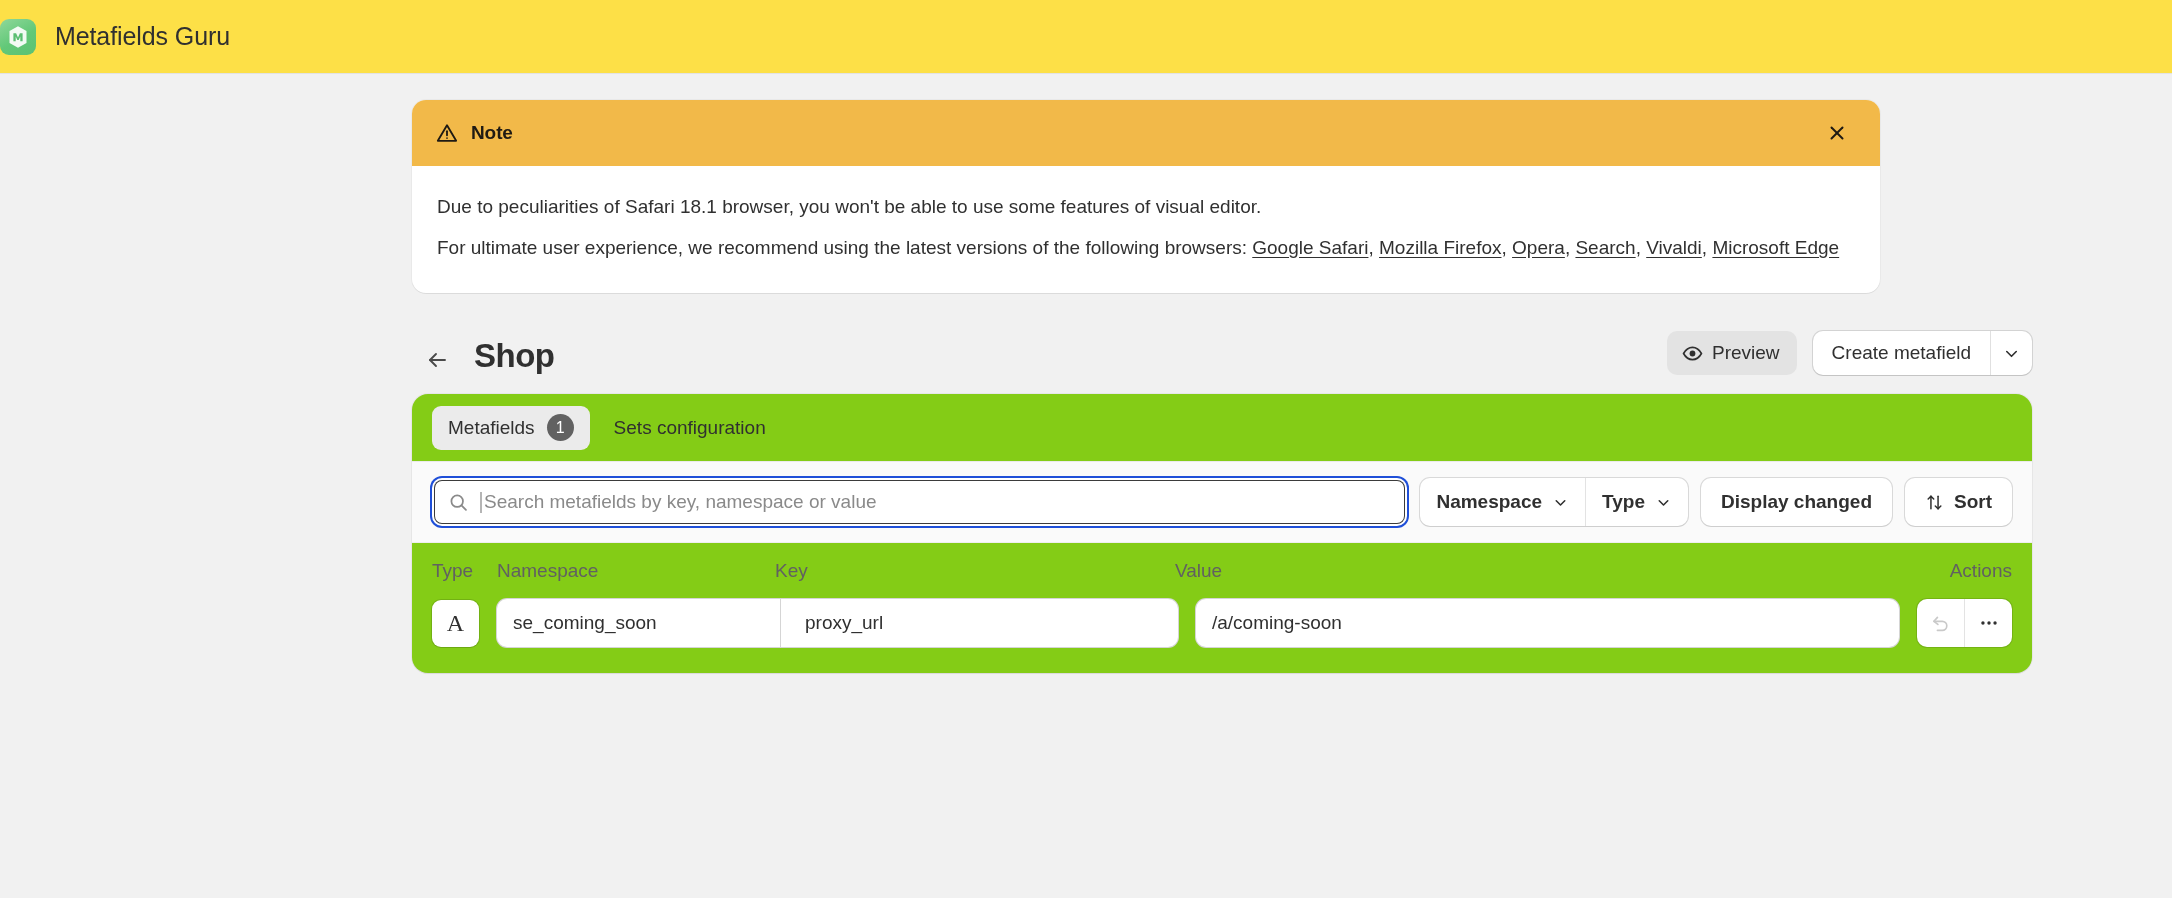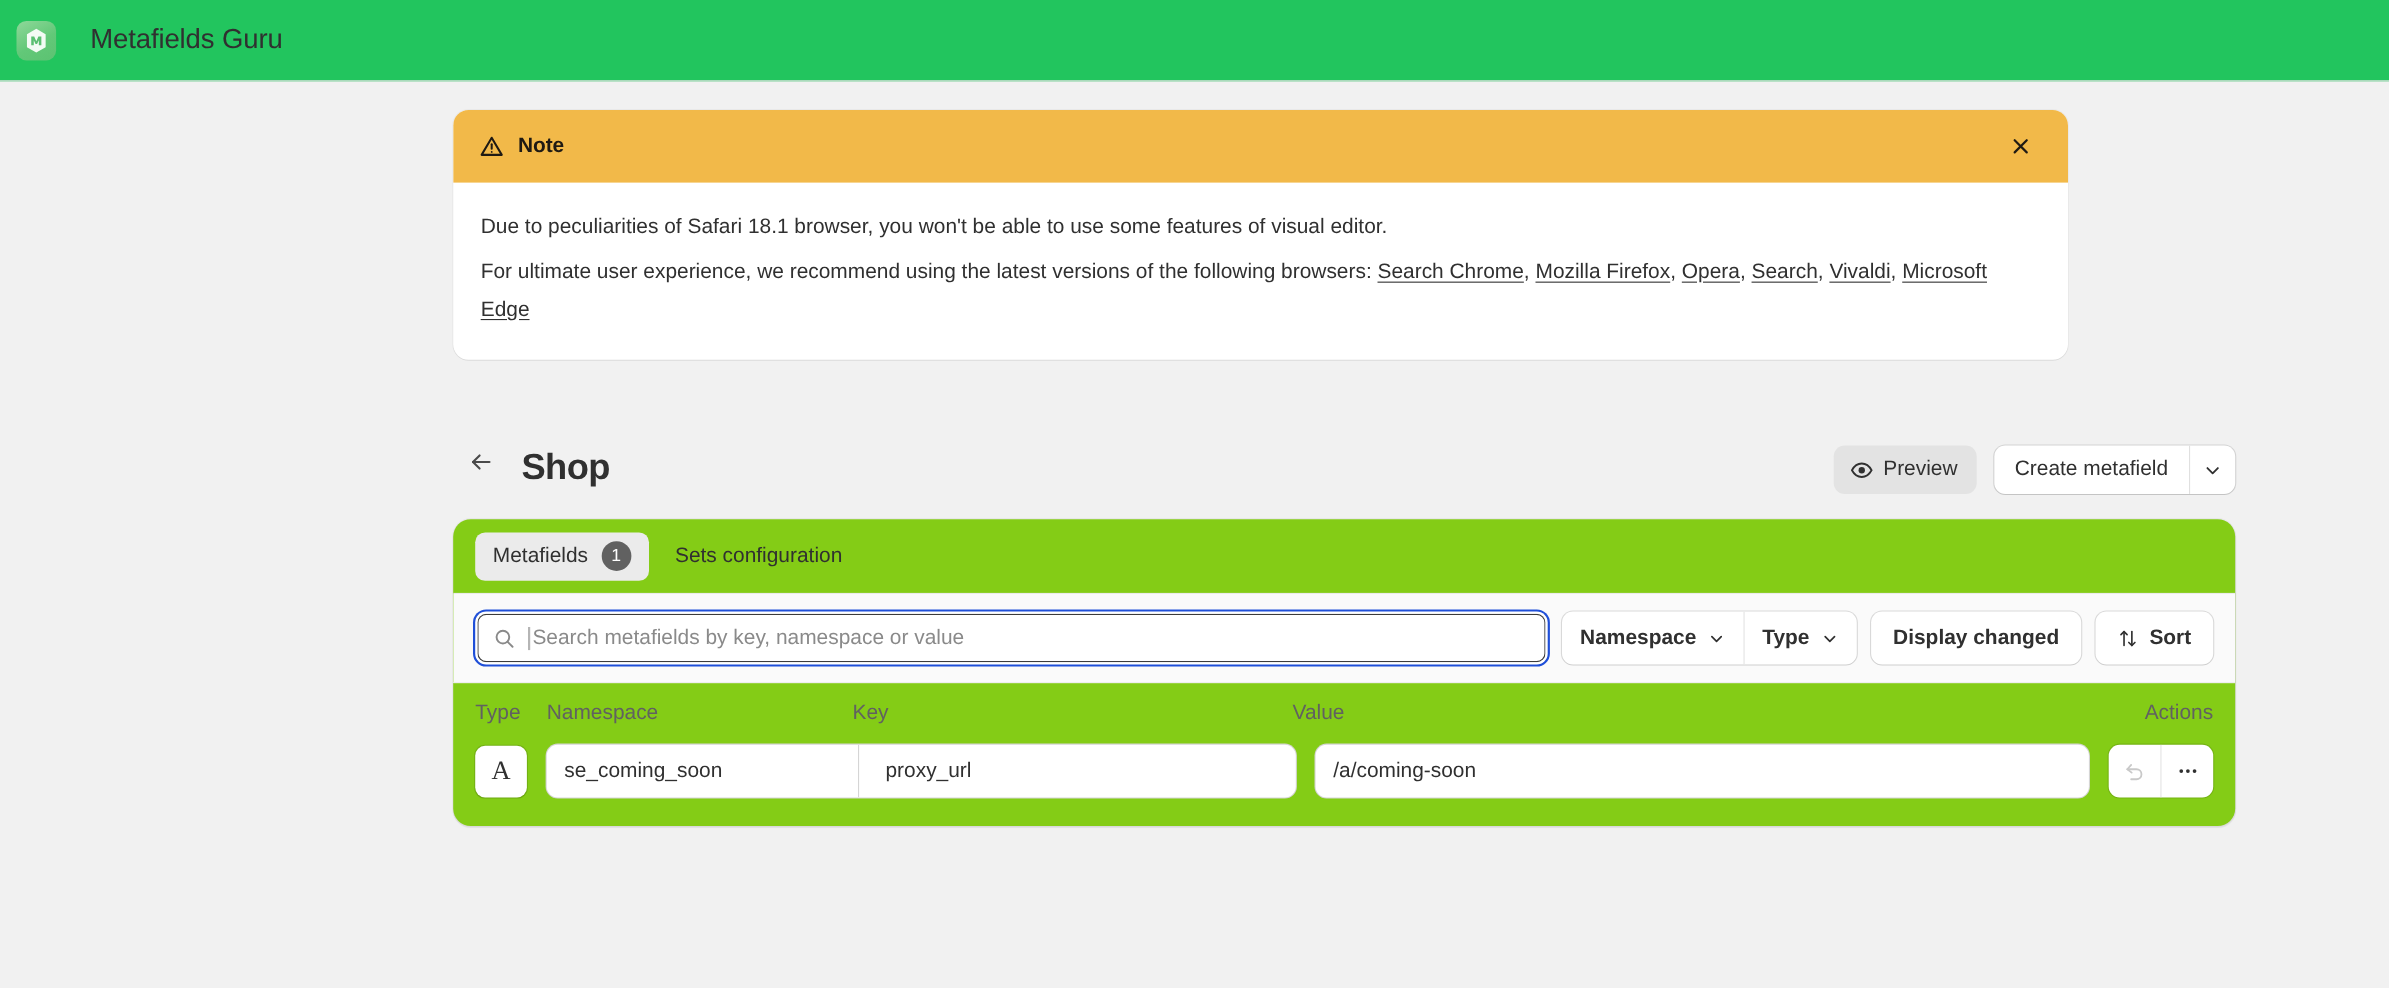--- a/index.html
+++ b/index.html
@@ -9,24 +9,22 @@
     font-family: "Liberation Sans", sans-serif;
     -webkit-font-smoothing: antialiased;
     overflow: hidden;
   }
 
   
   .appbar {
     height: 74px;
     display: flex;
     align-items: center;
-    padding-left: 15px;
-    background: #22c55e;
+    background: #fde047;
     border-bottom: 1px solid #e3e3e3;
-    gap: 12px;
   }
   .app-logo {
     width: 36px; height: 36px;
     border-radius: 9px;
     background: linear-gradient(150deg,#8fd89a 0%,#62c878 55%,#5cc272 100%);
     display: flex; align-items: center; justify-content: center;
     flex: none;
   }
   .app-logo svg { display:block; }
   .app-title {
@@ -91,24 +89,24 @@
   }
   .banner-body p + p { margin-top: 7px; }
   .banner-body a {
     color: #303030;
     text-decoration: underline;
     text-underline-offset: 3px;
   }
 
   
   .page-header {
-    margin-top: 78px;
+    margin-top: 34px;
     width: 1620px;
     display: flex;
-    align-items: flex-start;
+    align-items: flex-end;
     height: 48px;
   }
   .back-arrow {
     width: 30px; height: 30px;
     display: flex; align-items: center; justify-content: center;
     color: #4a4a4a;
     cursor: pointer;
     margin-left: 10px;
   }
   .page-title {
@@ -384,21 +382,21 @@
         </div>
         <div class="banner-close">
           <svg width="20" height="20" viewBox="0 0 20 20" fill="none" stroke="#1f1a13" stroke-width="2" stroke-linecap="round">
             <line x1="4.5" y1="4.5" x2="15.5" y2="15.5"></line>
             <line x1="15.5" y1="4.5" x2="4.5" y2="15.5"></line>
           </svg>
         </div>
       </div>
       <div class="banner-body">
         <p>Due to peculiarities of Safari 18.1 browser, you won't be able to use some features of visual editor.</p>
-        <p><span>For ultimate user experience, we recommend using the latest versions of the following browsers: </span><span id="browser-links"><a href="#">Search Chrome</a><span>, </span><a href="#">Mozilla Firefox</a><span>, </span><a href="#">Opera</a><span>, </span><a href="#">Search</a><span>, </span><a href="#">Vivaldi</a><span>, </span><a href="#">Microsoft Edge</a></span></p>
+        <p><span>For ultimate user experience, we recommend using the latest versions of the following browsers: </span><span id="browser-links"><a href="#">Google Safari</a><span>, </span><a href="#">Mozilla Firefox</a><span>, </span><a href="#">Opera</a><span>, </span><a href="#">Search</a><span>, </span><a href="#">Vivaldi</a><span>, </span><a href="#">Microsoft Edge</a></span></p>
       </div>
     </div>
 
     <div class="page-header">
       <div class="back-arrow">
         <svg width="24" height="24" viewBox="0 0 24 24" fill="none" stroke="#4a4a4a" stroke-width="1.9" stroke-linecap="round" stroke-linejoin="round">
           <line x1="20" y1="12" x2="5" y2="12"></line>
           <polyline points="11,6 5,12 11,18"></polyline>
         </svg>
       </div>

